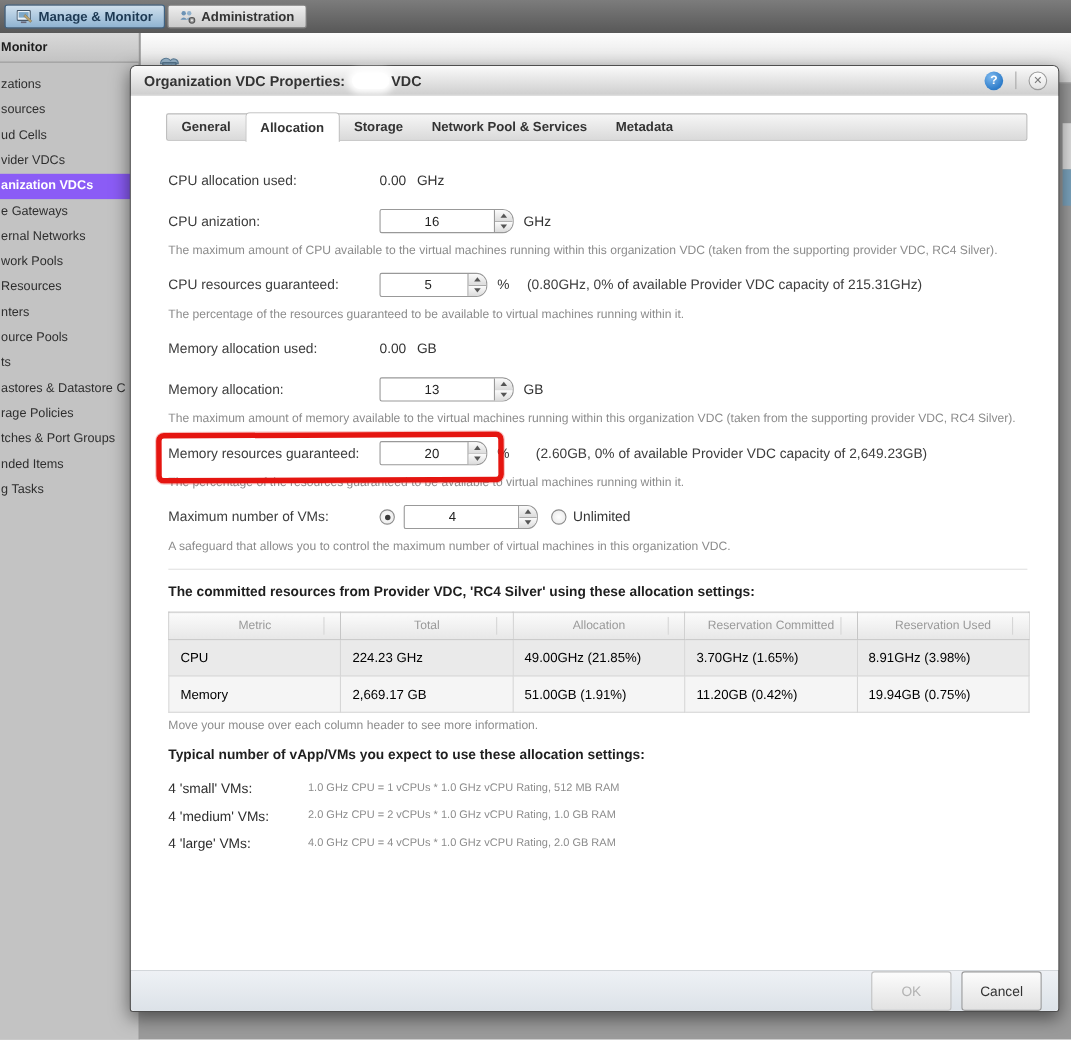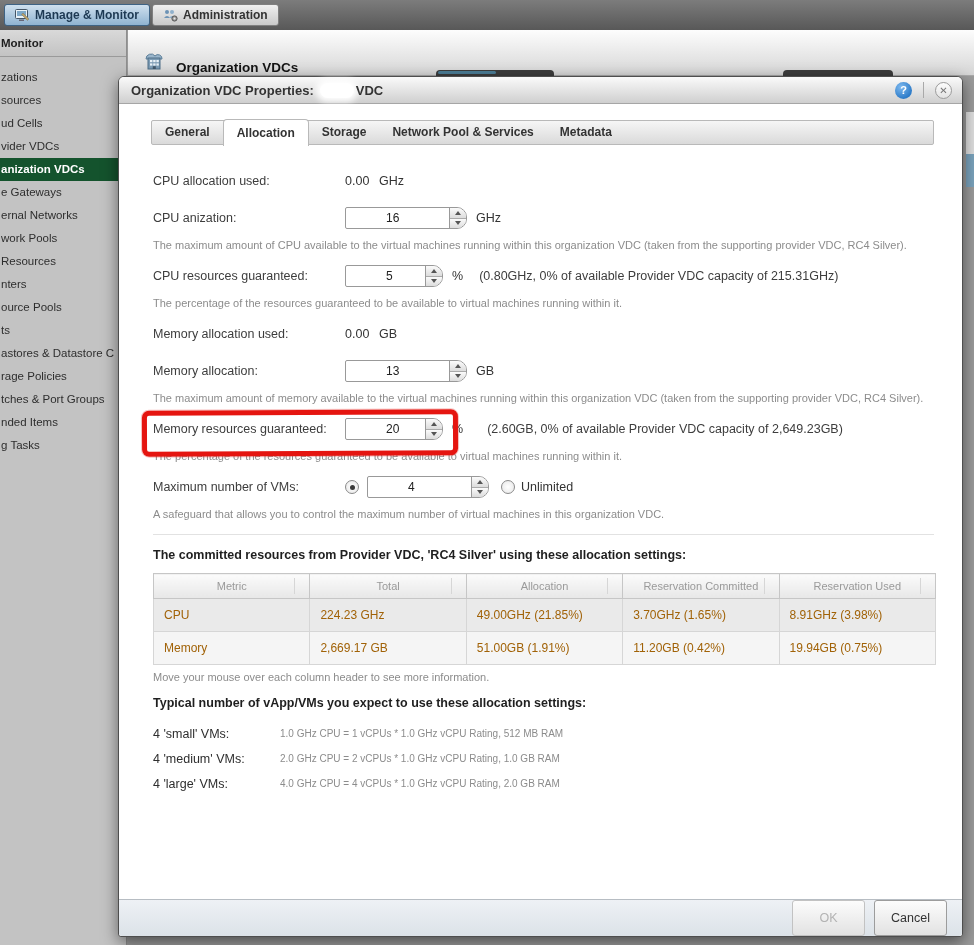--- a/index.html
+++ b/index.html
@@ -14,34 +14,34 @@
   .top-tab{height:22px;display:flex;align-items:center;gap:5px;padding:0 10px;font-size:12px;font-weight:600;color:#333;
     border:1px solid #7f7f7f;border-radius:3px;background:linear-gradient(#efefef,#c9c9c9);margin-right:2px;box-sizing:border-box;}
   .top-tab.active{background:linear-gradient(#cfe0ee,#8fb3d1);border-color:#3f6384;color:#1d3953;}
   .ticon{width:15px;height:13px;display:inline-block;}
   
   .sidebar{position:absolute;left:0;top:30px;width:127px;height:915px;background:#c3c3c3;border-right:1px solid #8e8e8e;box-sizing:border-box;}
   .sidebar-header{height:26px;line-height:26px;font-size:11.5px;font-weight:bold;color:#1e1e1e;
     background:linear-gradient(#d9d9d9,#c3c3c3);border-bottom:1px solid #9a9a9a;padding-left:1px;}
   .side-list{padding-top:9px;}
   .side-item{height:23px;line-height:23px;font-size:11.5px;color:#2e2e2e;padding-left:1px;white-space:nowrap;cursor:pointer;}
-  .side-item.selected{background:#14532d;color:#fff;font-weight:bold;}
+  .side-item.selected{background:#8b5cf6;color:#fff;font-weight:bold;}
   .side-item.gap{}
   
   .page-header{position:absolute;left:128px;top:30px;width:846px;height:46px;
     background:linear-gradient(#fdfdfd,#d6d6d6);border-bottom:1px solid #a9a9a9;box-sizing:border-box;
     display:flex;align-items:flex-end;padding-left:14px;}
   .page-title{font-size:13.5px;font-weight:bold;color:#141414;margin-left:10px;}
   
   .bg-btn{position:absolute;height:7px;background:#3c3c3c;border-radius:4px 4px 0 0;}
   .bg-btn .teal{position:absolute;left:2px;top:1px;width:58px;height:3px;background:#4b7d96;border-radius:2px;}
   .bg-strip-light{position:absolute;right:0;top:112px;width:8px;height:42px;background:#dedede;}
   .bg-strip-blue{position:absolute;right:0;top:154px;width:8px;height:33px;background:#7aa2bc;}
   
-  .dialog{position:absolute;left:118px;top:76px;width:845px;height:861px;background:#fff;
+  .dialog{position:absolute;left:118px;top:59px;width:845px;height:861px;background:#fff;
     border:1px solid #4e4e4e;border-radius:6px 6px 3px 3px;box-shadow:0 5px 16px rgba(0,0,0,.5);box-sizing:border-box;
     display:flex;flex-direction:column;}
   .dlg-title{height:26px;flex:0 0 26px;background:linear-gradient(#fafafa,#cfcfcf);border-bottom:1px solid #a6a6a6;
     border-radius:5px 5px 0 0;display:flex;align-items:center;padding:0 10px 0 12px;}
   .dlg-title-text{font-size:13px;font-weight:bold;color:#333;display:flex;align-items:center;}
   .redact{display:inline-block;width:34px;height:15px;margin:0 2px 0 6px;background:#fff;border-radius:8px;
     box-shadow:0 0 6px 4px rgba(255,255,255,.95);}
   .dlg-title-icons{margin-left:auto;display:flex;align-items:center;}
   .help-ico{width:17px;height:17px;border-radius:50%;background:radial-gradient(circle at 35% 30%,#7db9ef,#2e7cc9 70%);
     color:#fff;font-size:11px;font-weight:bold;text-align:center;line-height:17px;cursor:pointer;}
@@ -84,21 +84,21 @@
   .red-box{position:absolute;left:-11px;top:-7px;width:306px;height:36px;border:5px solid #e51510;
     border-radius:7px;transform:rotate(-0.25deg);pointer-events:none;box-shadow:0 0 0 1px rgba(229,21,16,.25);}
   
   .sect-divider{border-top:1px solid #e2e2e2;margin:14px 0 0 0;}
   .sect-heading{font-size:12.5px;font-weight:bold;color:#1f1f1f;margin:13px 0 11px 0;}
   
   table.committed{border-collapse:collapse;width:783px;table-layout:fixed;}
   table.committed th{height:22px;font-size:11px;font-weight:normal;color:#9a9a9a;text-align:center;
     background:linear-gradient(#fbfbfb,#e7e7e7);border:1px solid #c6c6c6;position:relative;}
   table.committed th::after{content:"";position:absolute;right:14px;top:4px;bottom:4px;width:1px;background:#d6d6d6;}
-  table.committed td{height:30px;font-size:12px;color:#a16207;padding-left:10px;border:1px solid #d6d6d6;}
+  table.committed td{height:30px;font-size:12px;color:#000000;padding-left:10px;border:1px solid #d6d6d6;}
   table.committed tr.r0 td{background:#eaeaea;}
   table.committed tr.r1 td{background:#f5f5f5;}
   .footnote{font-size:11px;color:#8c8c8c;margin:6px 0 10px 0;}
   
   .vmrow{display:flex;align-items:center;height:25px;}
   .vmrow .vml{width:127px;flex:0 0 127px;font-size:12.5px;color:#2e2e2e;}
   .vmrow .vms{font-size:10px;color:#8c8c8c;}
   
   .dlg-footer{flex:0 0 36px;background:linear-gradient(#eef1f5,#dce2e8);border-top:1px solid #b7bdc3;
     border-radius:0 0 3px 3px;display:flex;align-items:center;justify-content:flex-end;padding-right:15px;gap:9px;}

